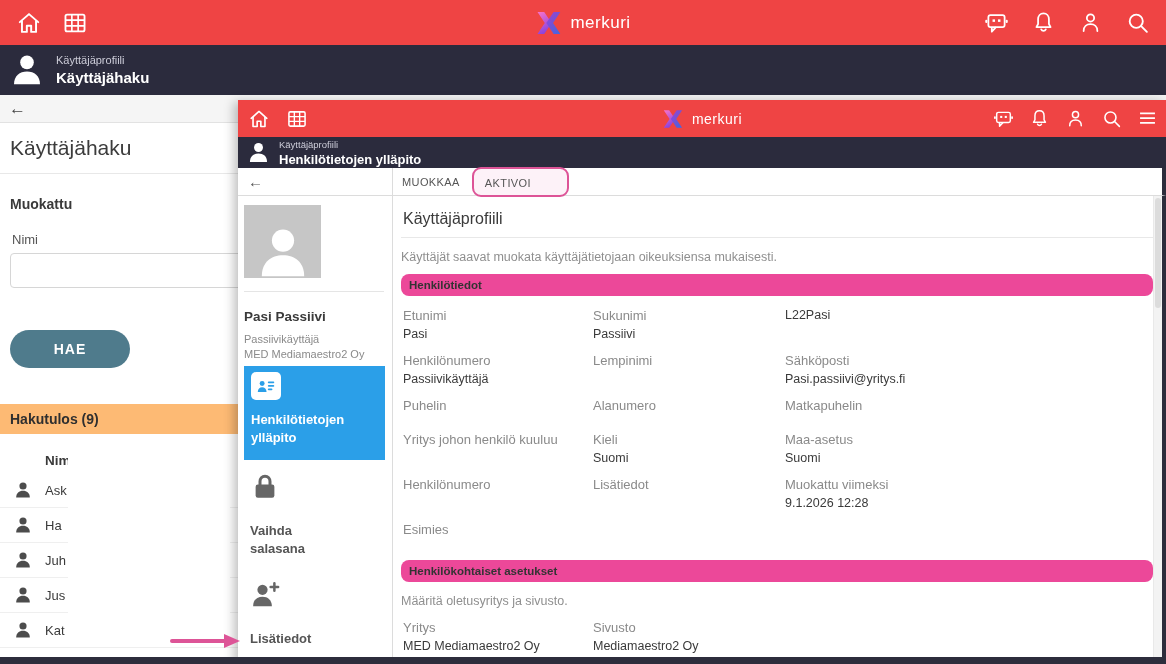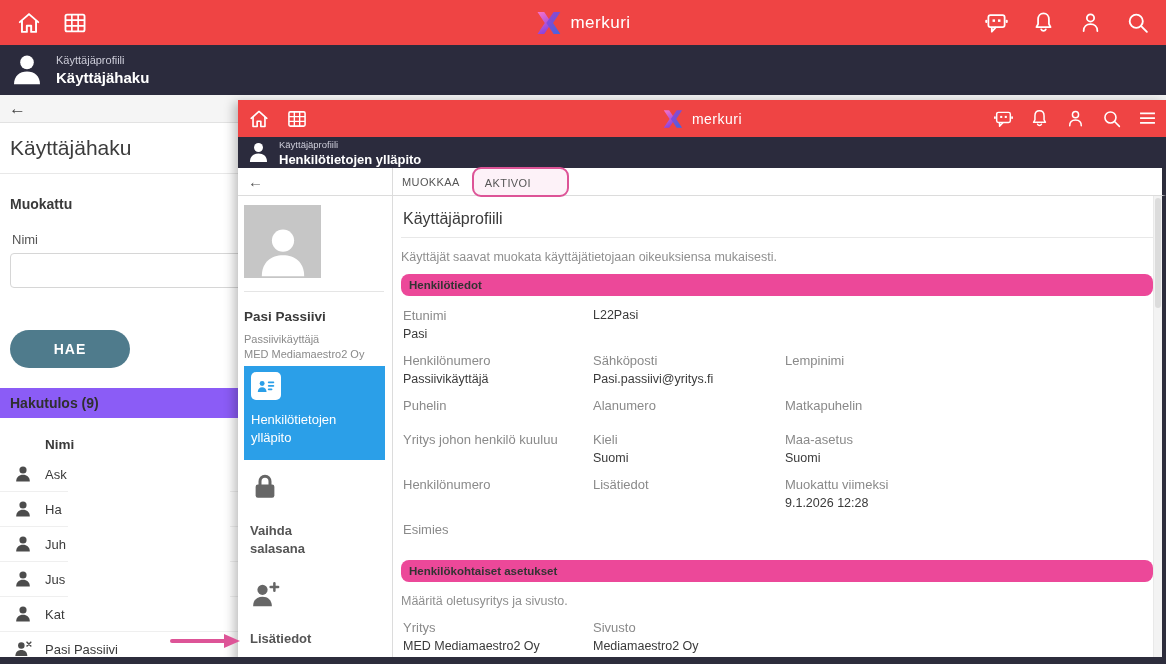--- a/index.html
+++ b/index.html
@@ -34,21 +34,21 @@
 
   
   #left-panel { position:absolute; left:0; top:95px; width:400px; height:569px; background:#fff; z-index:1; }
   .lp-back { height:28px; background:#f5f5f5; border-bottom:1px solid #e2e2e2; display:flex; align-items:center; padding-left:9px; font-size:17px; color:#444; }
   .lp-title { margin:13px 0 0 10px; font-size:21px; font-weight:500; color:#3c3c3c; }
   .lp-divider { margin-top:13px; border-bottom:1px solid #e8e8e8; }
   .lp-crit { margin:22px 0 0 10px; font-weight:700; font-size:14px; color:#3a3a3a; }
   .lp-nimi { margin:20px 0 0 12px; font-size:13px; color:#555; }
   .lp-input { display:block; margin:6px 0 0 10px; width:330px; height:35px; border:1px solid #d6d6d6; border-radius:4px; font-size:13px; padding:0 8px; color:#333; outline:none; }
   .lp-hae { margin:42px 0 0 10px; width:120px; height:38px; border:none; border-radius:19px; background:#4f7b8c; color:#fff; font-weight:700; font-size:14px; letter-spacing:1px; cursor:pointer; display:flex; align-items:center; justify-content:center; }
-  .lp-results-bar { margin-top:20px; background:#8b5cf6; padding:7px 10px; font-weight:700; font-size:14px; color:#2f2f2f; }
+  .lp-results-bar { margin-top:36px; background:#fdba74; padding:7px 10px; font-weight:700; font-size:14px; color:#2f2f2f; }
   .lp-col { margin:19px 0 5px 45px; font-weight:700; font-size:13.5px; color:#3a3a3a; }
   .lp-row { height:35px; display:flex; align-items:center; border-bottom:1px solid #efefef; padding-left:13px; cursor:pointer; }
   .lp-row svg { width:20px; height:20px; color:#4c4c4c; flex:none; }
   .lp-row .rname { margin-left:12px; font-size:13px; color:#3a3a3a; }
   #redaction { position:absolute; left:68px; top:361px; width:162px; height:168px; background:#fff; z-index:5; }
 
   
   #annot-arrow { position:absolute; left:170px; top:633px; z-index:60; }
 
   
@@ -76,21 +76,21 @@
   .iw-sidebar { width:155px; flex:none; border-right:1px solid #dcdcdc; padding:9px 8px 0 6px; }
   .avatar-ph { width:77px; height:73px; background:#c6c6c6; position:relative; overflow:hidden; }
   .avatar-ph svg { position:absolute; left:50%; bottom:-6px; transform:translateX(-50%); width:62px; height:62px; color:#fff; }
   .sb-div { margin-top:13px; border-bottom:1px solid #e5e5e5; }
   .sb-name { margin-top:17px; font-weight:700; font-size:13.5px; color:#3a3a3a; }
   .sb-role { margin-top:9px; font-size:11px; color:#8a8a8a; }
   .sb-comp { margin-top:3px; font-size:11px; color:#8a8a8a; }
   .sb-item-active { margin-top:6px; width:141px; background:#2b9fe8; padding:6px 0 14px 7px; cursor:pointer; }
   .idcard-tile { width:30px; height:28px; background:#fff; border-radius:5px; display:flex; align-items:center; justify-content:center; }
   .idcard-tile svg { width:22px; height:22px; color:#2b9fe8; }
-  .sb-item-active .sb-item-label { margin-top:11px; color:#fff; font-weight:400; font-size:13px; line-height:1.35; }
+  .sb-item-active .sb-item-label { margin-top:11px; color:#fff; font-weight:700; font-size:13px; line-height:1.35; }
   .sb-item { margin-top:12px; padding-left:6px; cursor:pointer; }
   .sb-item svg { width:30px; height:30px; color:#666; }
   .sb-item-label2 { margin-top:20px; padding-left:6px; font-weight:700; font-size:13px; line-height:1.4; color:#555; cursor:pointer; }
   .sb-item.plus { margin-top:22px; }
 
   .iw-main { flex:1; padding-left:8px; min-width:0; }
   .m-title { margin-top:14px; padding-left:2px; font-size:16px; font-weight:500; color:#3a3a3a; }
   .m-div { margin-top:9px; border-bottom:1px solid #e8e8e8; }
   .m-desc { margin-top:12px; font-size:12.5px; color:#8f8f8f; }
   .m-section { margin-top:10px; background:#ec4899; font-weight:700; font-size:11.5px; color:#333; padding:5px 8px;border-radius:8px; }
@@ -381,35 +381,39 @@
         <div class="m-desc">Käyttäjät saavat muokata käyttäjätietojaan oikeuksiensa mukaisesti.</div>
 
         <div class="m-section">Henkilötiedot</div>
 
         <div class="frow">
           <div class="fcell">
               <div class="flabel">Etunimi</div>
               <div class="fvalue">Pasi</div>
             </div>
           <div class="fcell">
+              <div class="flabel">Sukunimi</div>
+              <div class="fvalue">Passiivi</div>
+            </div>
+          <div class="fcell">
               <div class="fvalue">L22Pasi</div>
             </div>
         </div>
         <div class="frow">
           <div class="fcell">
               <div class="flabel">Henkilönumero</div>
               <div class="fvalue">Passiivikäyttäjä</div>
             </div>
           <div class="fcell">
+              <div class="flabel">Lempinimi</div>
+              <div class="fvalue"></div>
+            </div>
+          <div class="fcell">
               <div class="flabel">Sähköposti</div>
               <div class="fvalue">Pasi.passiivi@yritys.fi</div>
-            </div>
-          <div class="fcell">
-              <div class="flabel">Lempinimi</div>
-              <div class="fvalue"></div>
             </div>
         </div>
         <div class="frow">
           <div class="fcell">
               <div class="flabel">Puhelin</div>
               <div class="fvalue"></div>
             </div>
           <div class="fcell">
               <div class="flabel">Alanumero</div>
               <div class="fvalue"></div>

